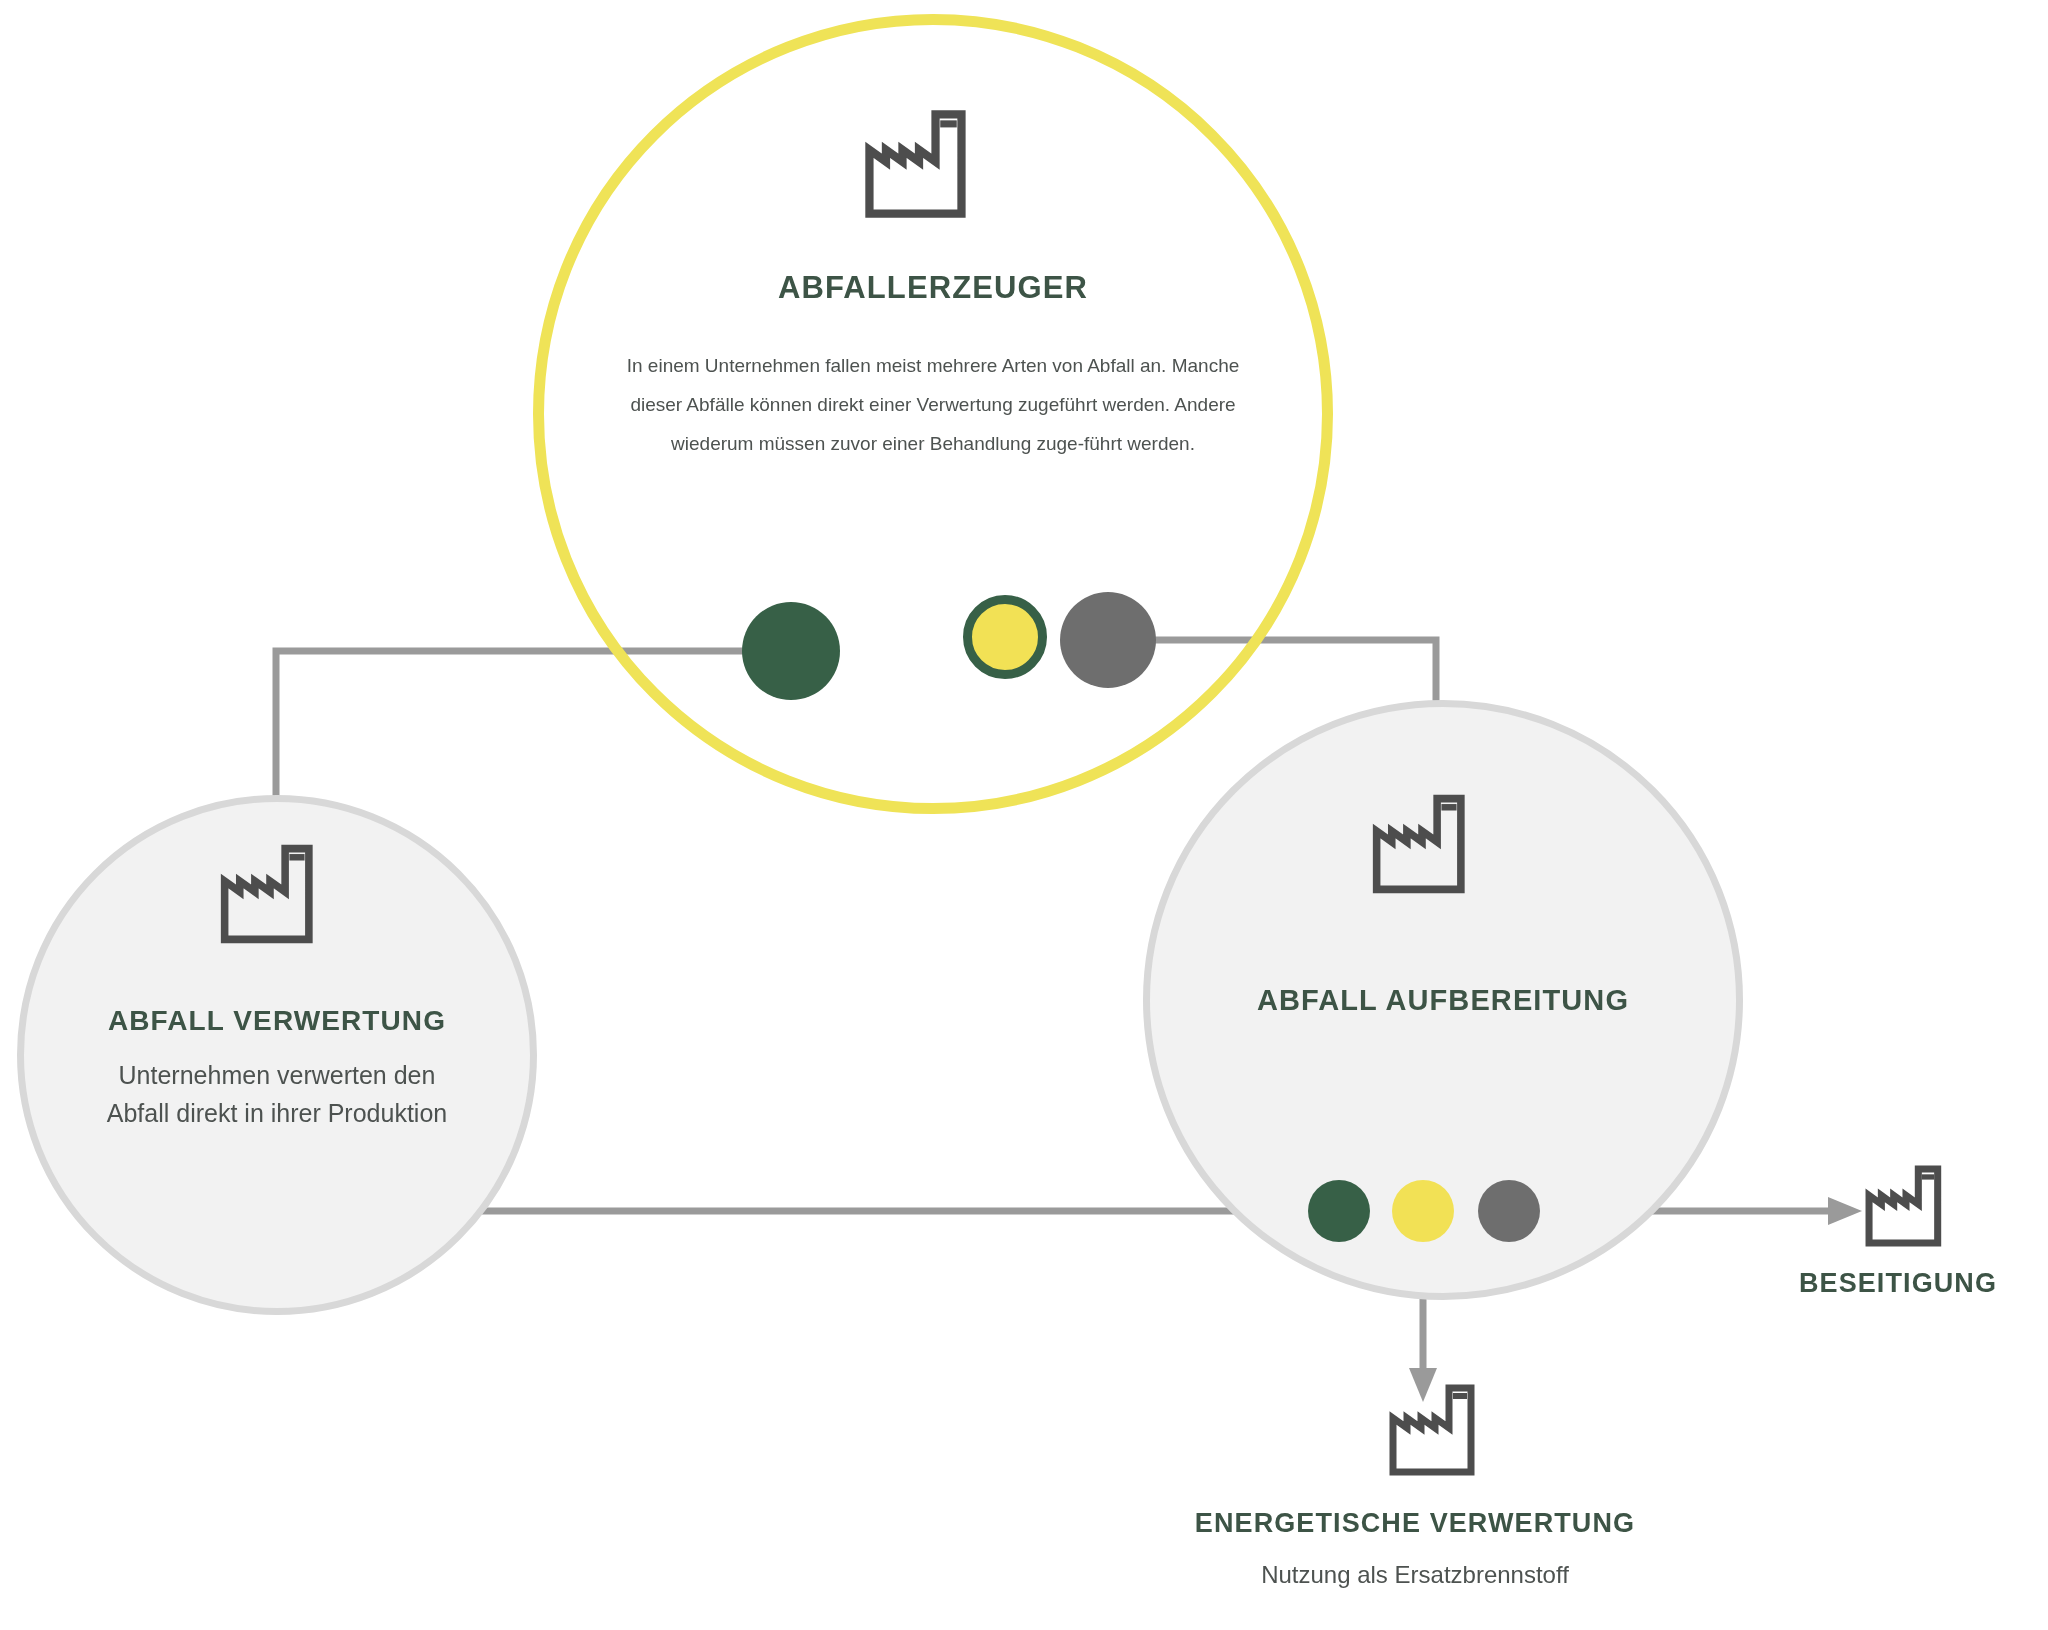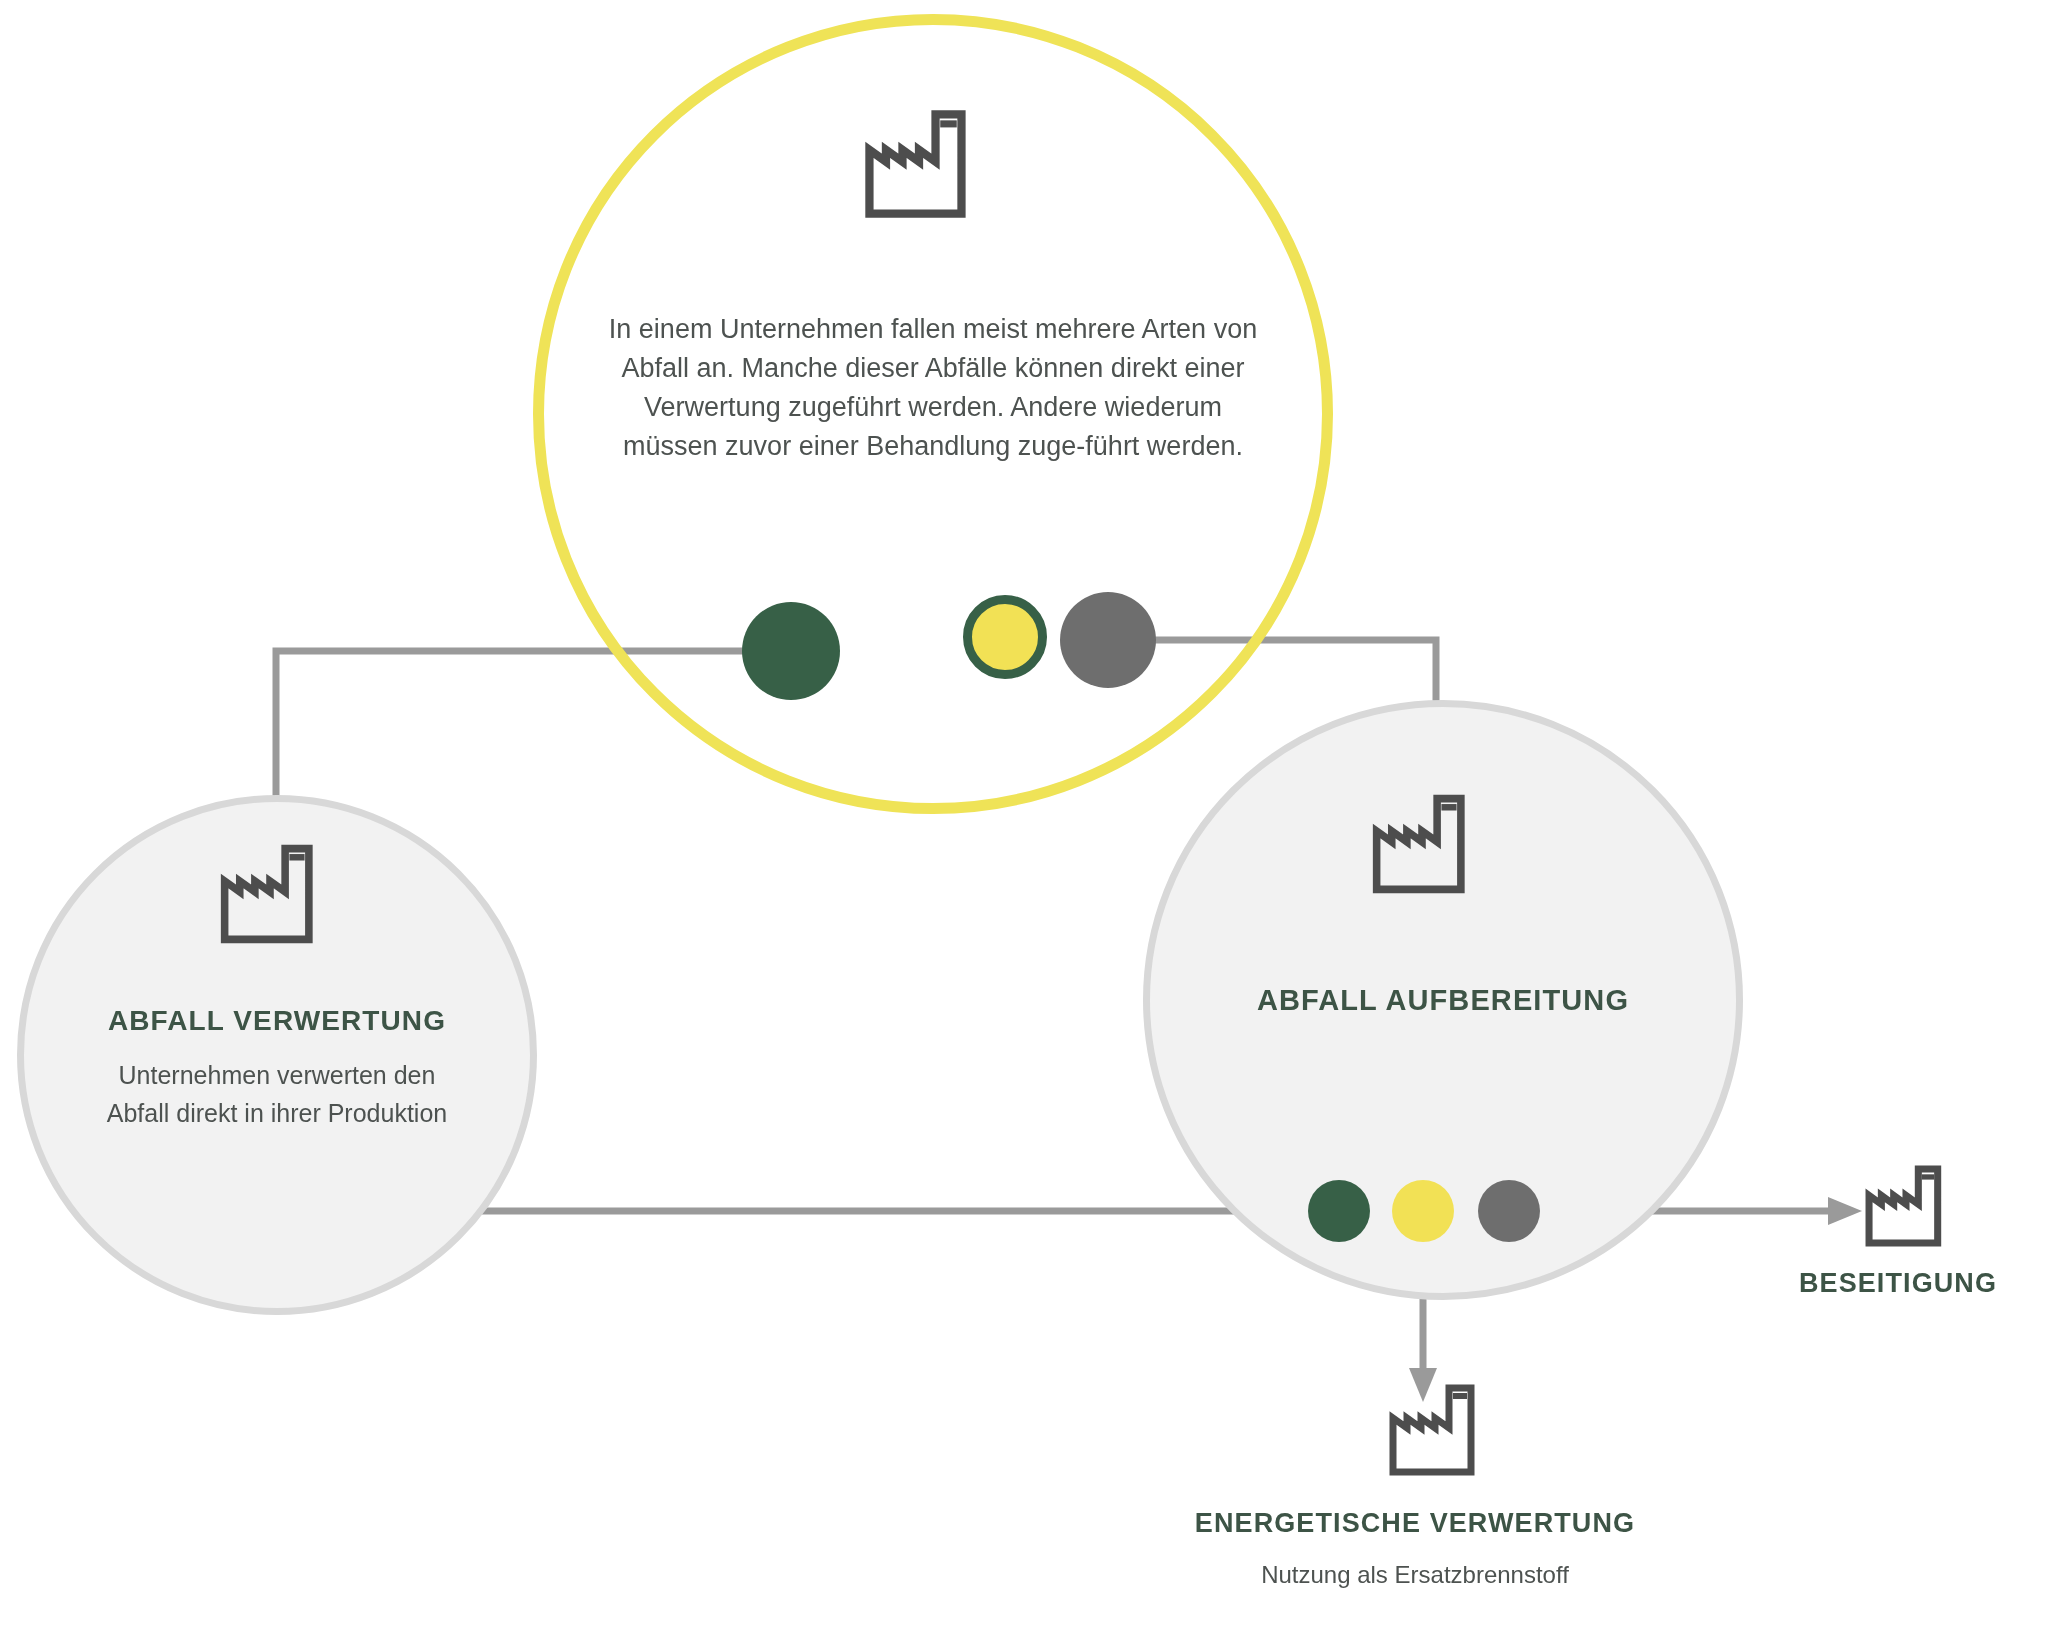--- a/index.html
+++ b/index.html
@@ -73,21 +73,21 @@
 
   .producer-block {
     position: absolute;
     left: 533px;
     top: 270px;
     width: 800px;
     text-align: center;
   }
   .producer-block .node-title { font-size: 31px; }
   .producer-block .node-body {
-    font-size: 27px;
+    font-size: 19px;
     line-height: 39px;
     margin: 40px auto 0;
     width: 660px;
   }
 
   .direct-block {
     position: absolute;
     left: 17px;
     top: 1005px;
     width: 520px;
@@ -210,20 +210,21 @@
   <div class="circle circle-direct"></div>
   <div class="circle circle-treatment"></div>
   <div class="circle circle-producer"></div>
 
   <svg class="factory-icon factory-producer" viewBox="0 0 100 100" xmlns="http://www.w3.org/2000/svg">
     <path d="M8,92 L8,38 L22,48 L22,38 L36,48 L36,38 L50,48 L50,38 L64,48 L64,8 L86,8 L86,92 Z" fill="none" stroke="#4d4d4d" stroke-width="7" stroke-linejoin="miter"></path>
     <path d="M68,16 L82,16" stroke="#4d4d4d" stroke-width="6"></path>
   </svg>
 
   <div class="producer-block">
+    <div class="node-title">ABFALLERZEUGER</div>
     <div class="node-body">In einem Unternehmen fallen meist mehrere Arten von Abfall an. Manche dieser Abfälle können direkt einer Verwertung zugeführt werden. Andere wiederum müssen zuvor einer Behandlung zuge-führt werden.</div>
   </div>
 
   <div class="dot dot-green dot-p-green"></div>
   <div class="dot dot-yellow-ringed dot-p-yellow"></div>
   <div class="dot dot-gray dot-p-gray"></div>
 
   <svg class="factory-icon factory-direct" viewBox="0 0 100 100" xmlns="http://www.w3.org/2000/svg">
     <path d="M8,92 L8,38 L22,48 L22,38 L36,48 L36,38 L50,48 L50,38 L64,48 L64,8 L86,8 L86,92 Z" fill="none" stroke="#4d4d4d" stroke-width="7" stroke-linejoin="miter"></path>
     <path d="M68,16 L82,16" stroke="#4d4d4d" stroke-width="6"></path>

